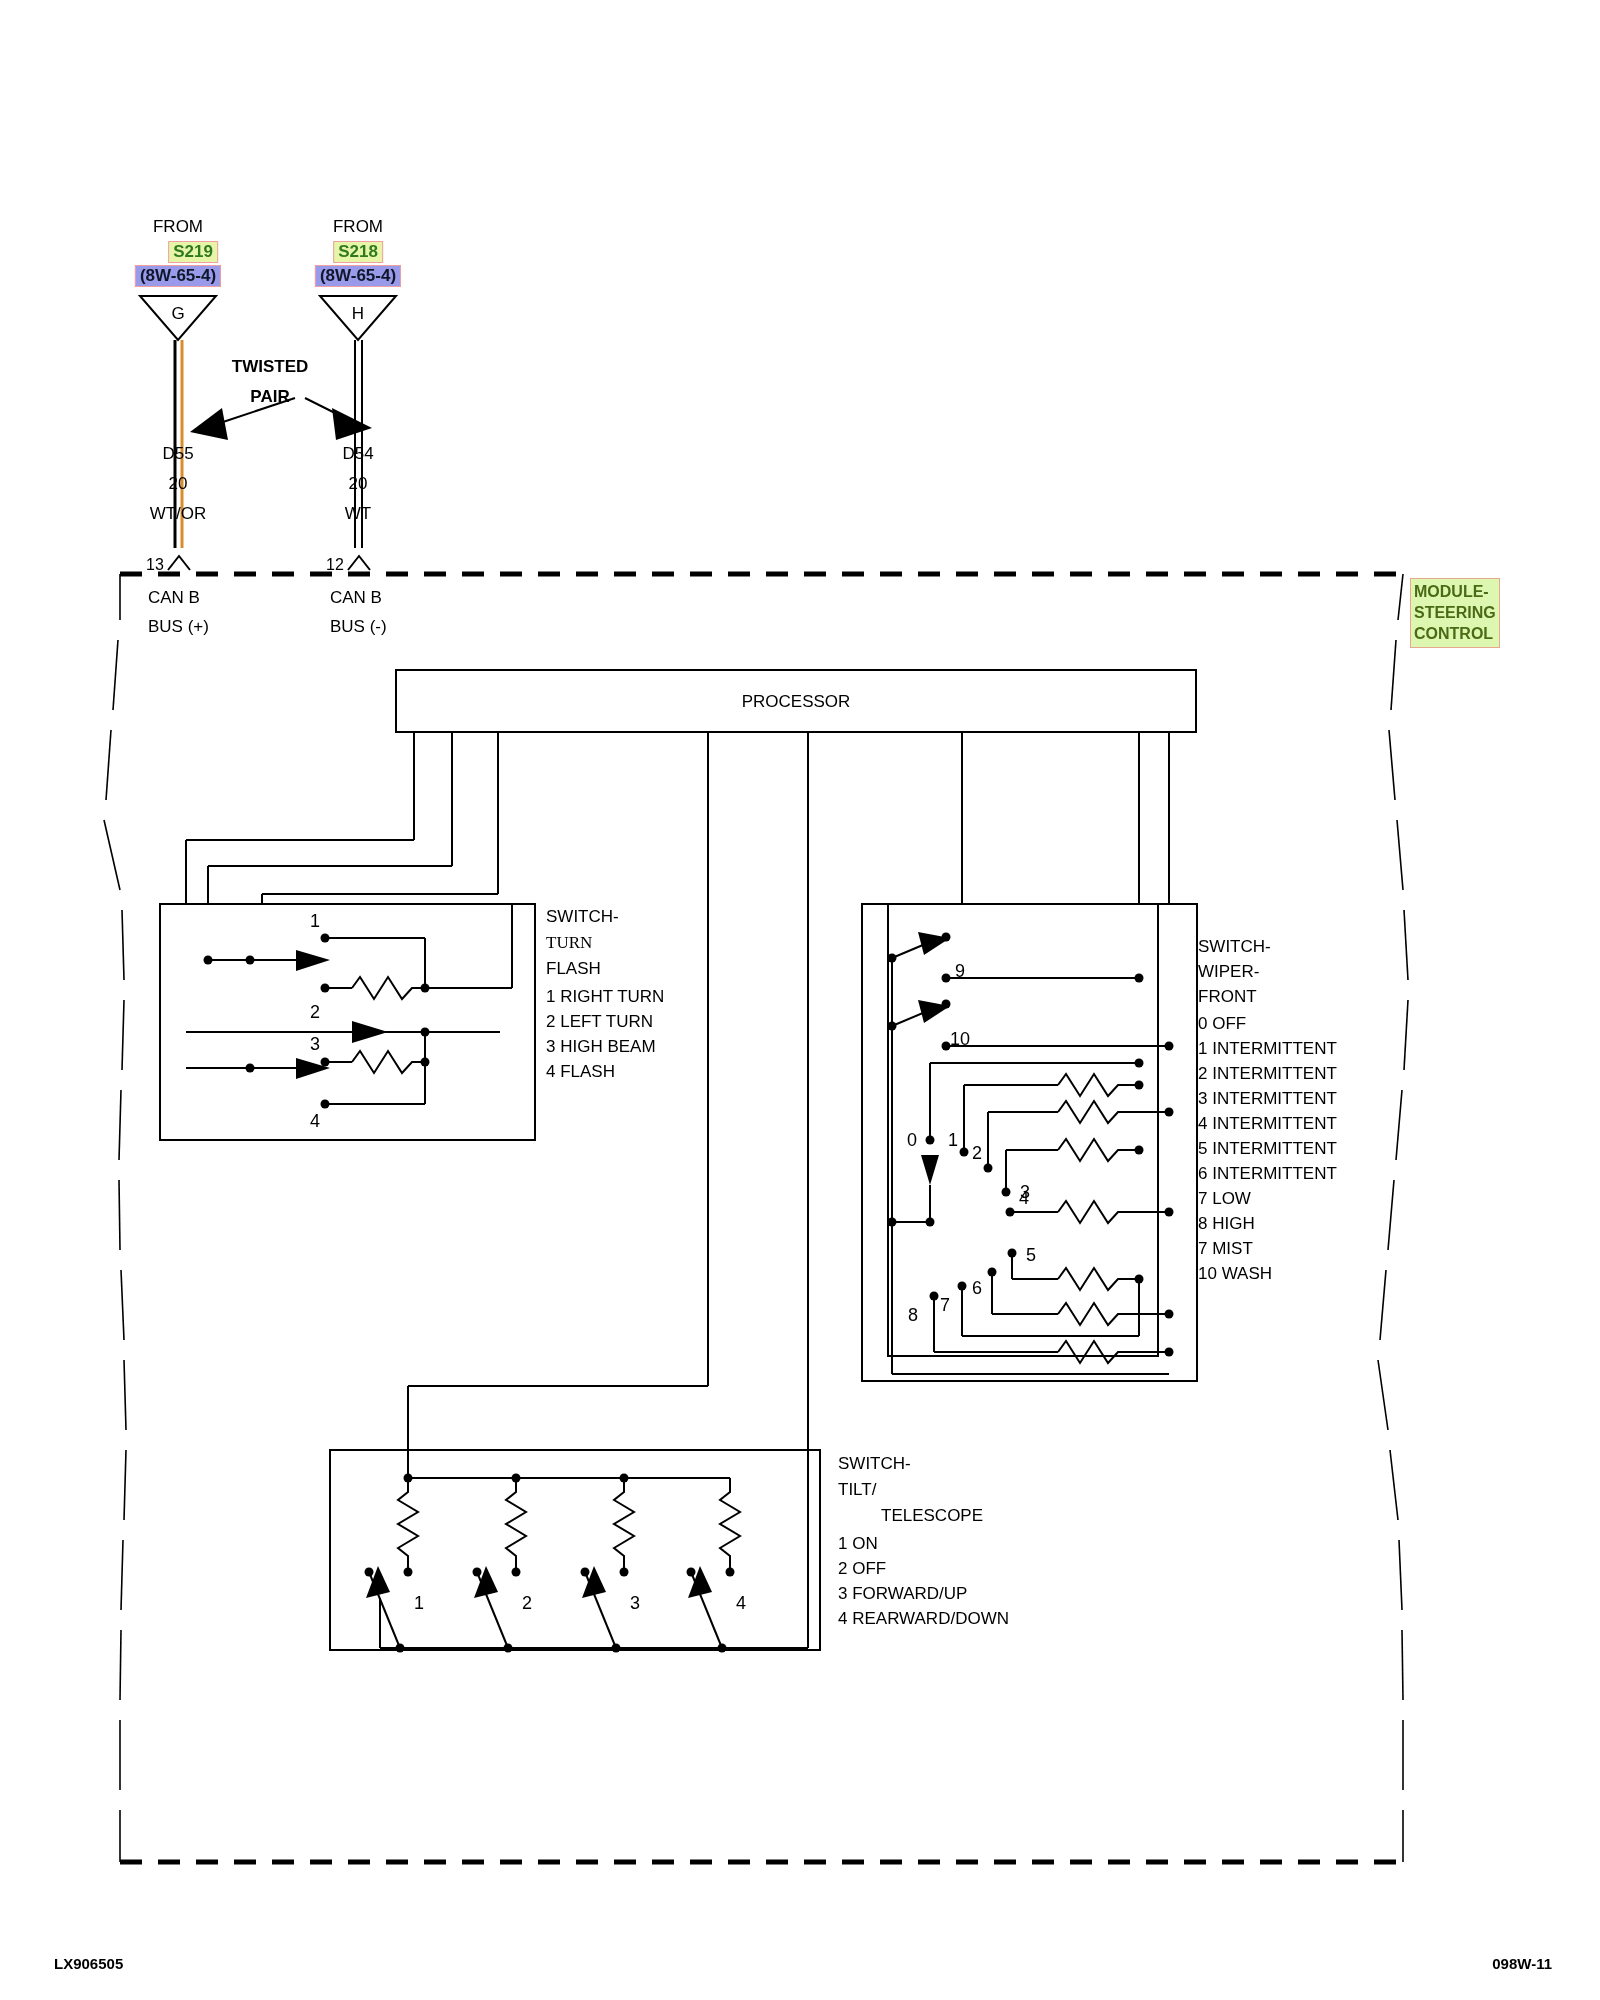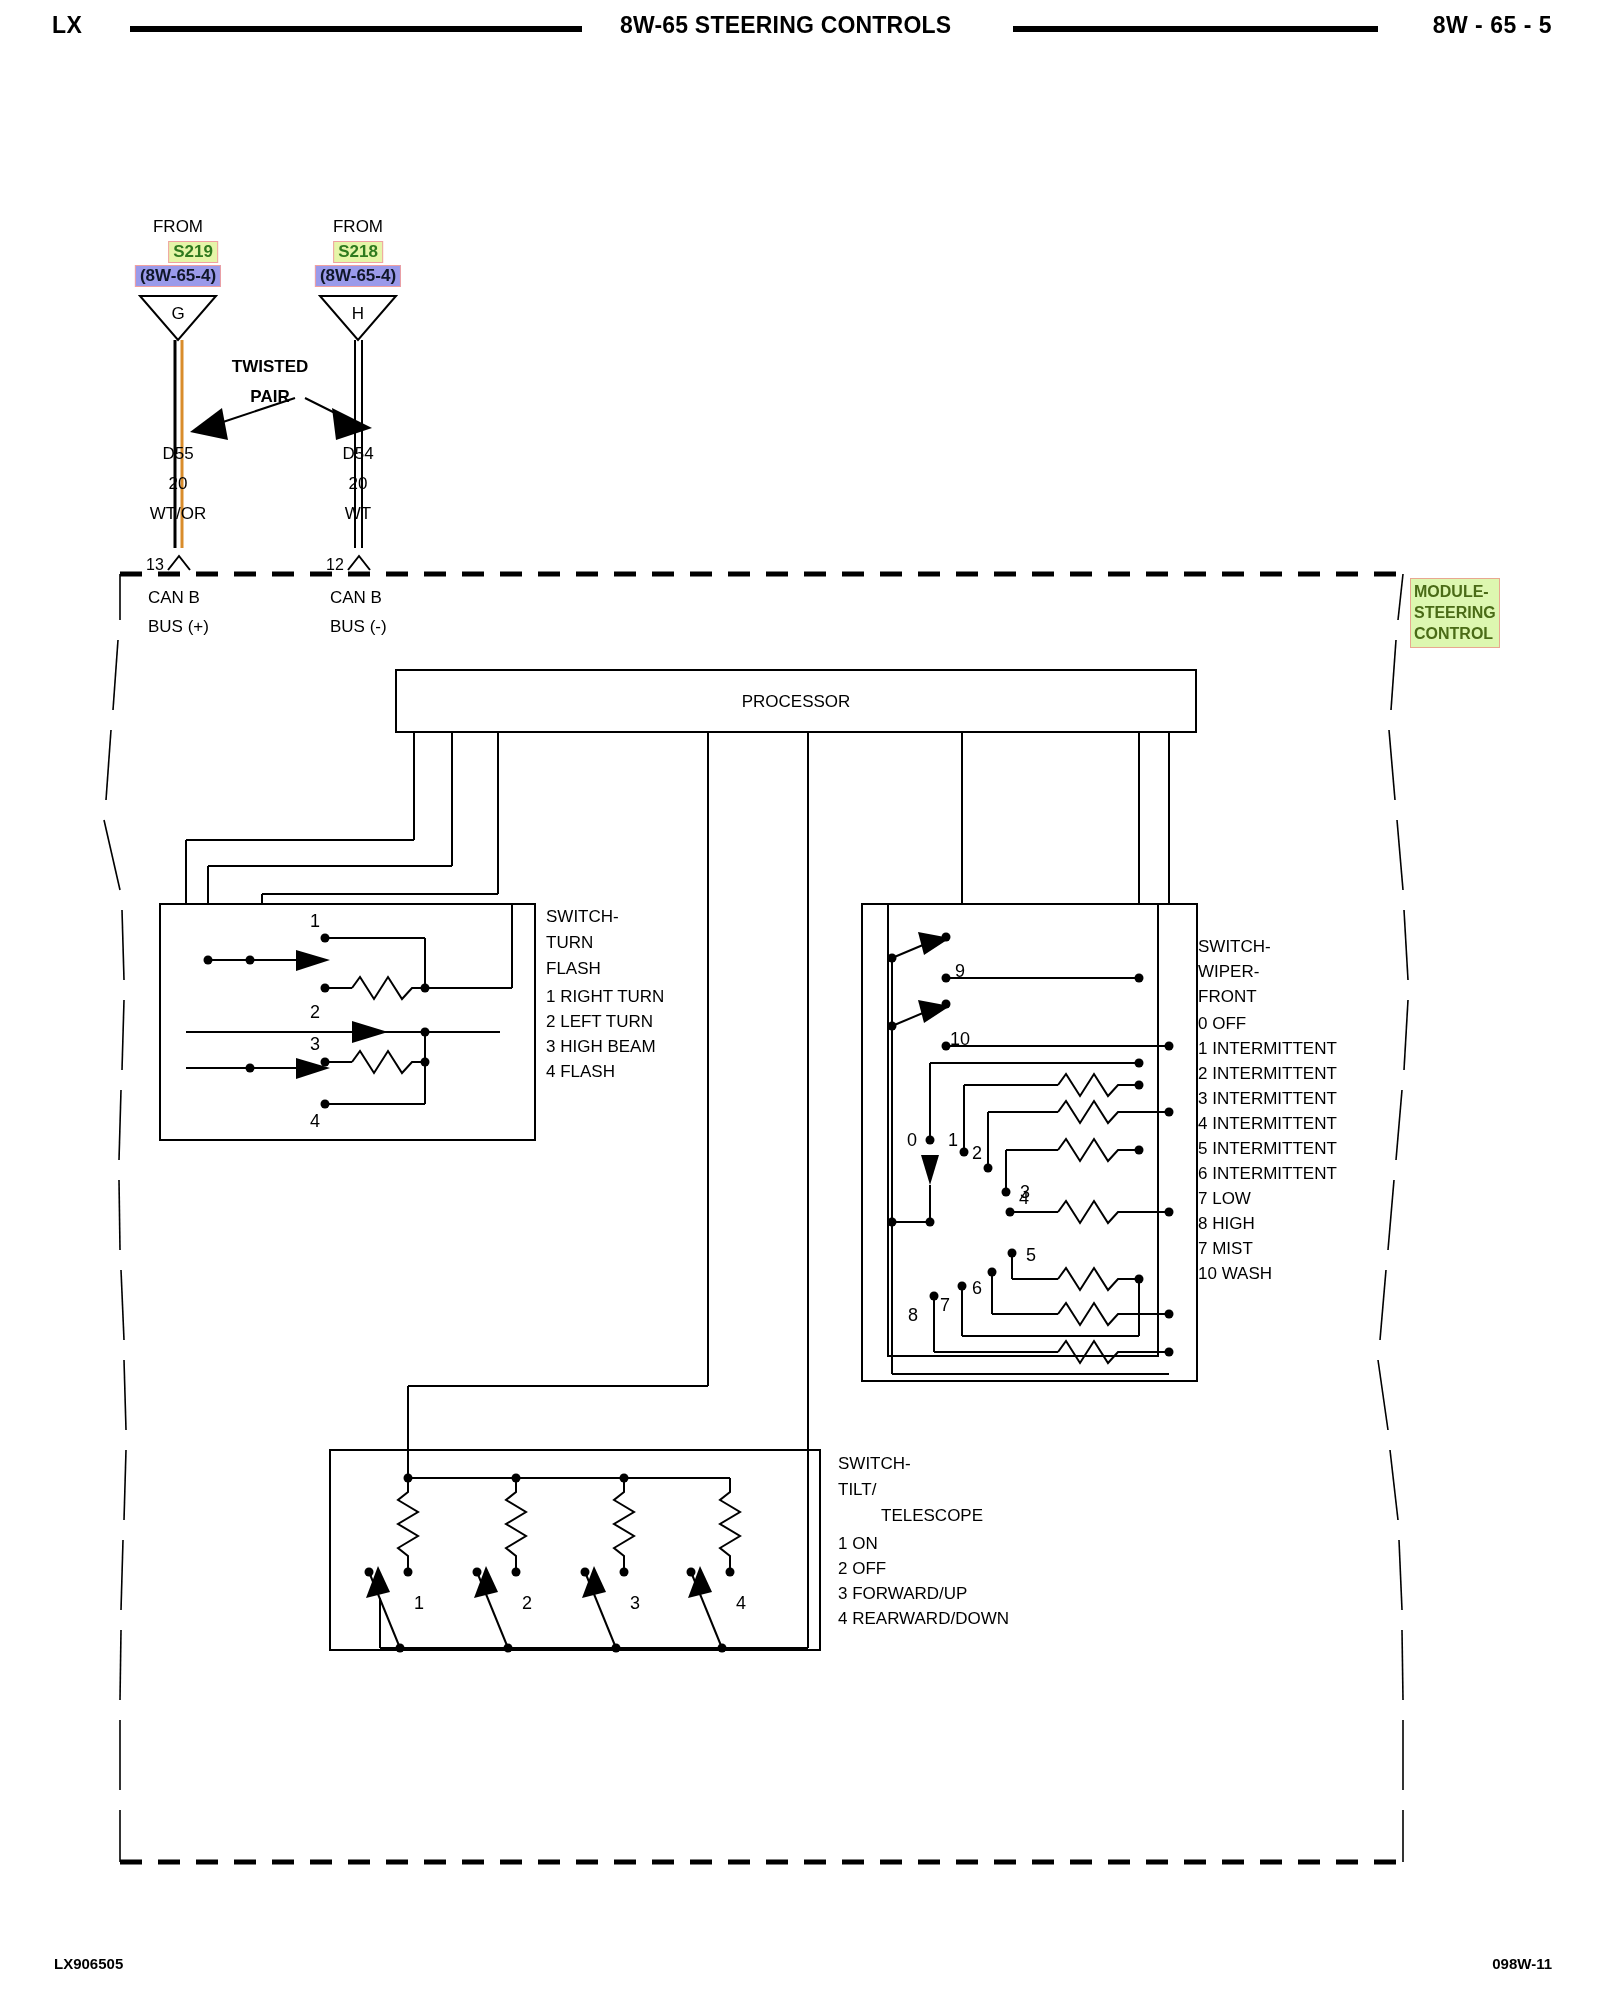--- a/index.html
+++ b/index.html
@@ -47,27 +47,20 @@
   .thin{stroke:#000;stroke-width:1.6;fill:none;}
   .wire-blk{stroke:#000;stroke-width:3;fill:none;}
   .wire-or{stroke:#d98c2b;stroke-width:3;fill:none;}
   .wire-wt{stroke:#000;stroke-width:2;fill:none;}
 </style>
 </head>
 <body>
 
 <div class="page">
 
-  <div class="hdr">
-    <div class="hdr-left">LX</div>
-    <div class="hdr-rule-a"></div>
-    <div class="hdr-title">8W-65 STEERING CONTROLS</div>
-    <div class="hdr-rule-b"></div>
-    <div class="hdr-right">8W - 65 - 5</div>
-  </div>
 
   <svg class="layer" viewBox="0 0 1600 2000" xmlns="http://www.w3.org/2000/svg">
 
     <g>
       <polygon points="140,296 216,296 178,340" class="boxln"></polygon>
 
       <line x1="175" y1="340" x2="175" y2="548" class="wire-blk"></line>
       <line x1="182" y1="340" x2="182" y2="548" class="wire-or"></line>
 
       <polyline points="168,570 179,556 190,570" class="ln"></polyline>
@@ -353,21 +346,21 @@
 
   <div class="chip chip-module" style="left:1410px;top:578px;">
     <div>MODULE-</div>
     <div>STEERING</div>
     <div>CONTROL</div>
   </div>
 
   <div class="tc" style="left:796px;top:693px;">PROCESSOR</div>
 
   <div class="t" style="left:546px;top:908px;">SWITCH-</div>
-  <div class="t" style="left:546px;top:934px;">TURN</div>
+  <div class="t" style="left:546px;top:934px;font-family:Liberation Serif, serif;">TURN</div>
   <div class="t" style="left:546px;top:960px;">FLASH</div>
   <div class="t" style="left:546px;top:988px;">1 RIGHT TURN</div>
   <div class="t" style="left:546px;top:1013px;">2 LEFT TURN</div>
   <div class="t" style="left:546px;top:1038px;">3 HIGH BEAM</div>
   <div class="t" style="left:546px;top:1063px;">4 FLASH</div>
 
   <div class="tnum" style="left:310px;top:912px;">1</div>
   <div class="tnum" style="left:310px;top:1003px;">2</div>
   <div class="tnum" style="left:310px;top:1035px;">3</div>
   <div class="tnum" style="left:310px;top:1112px;">4</div>

